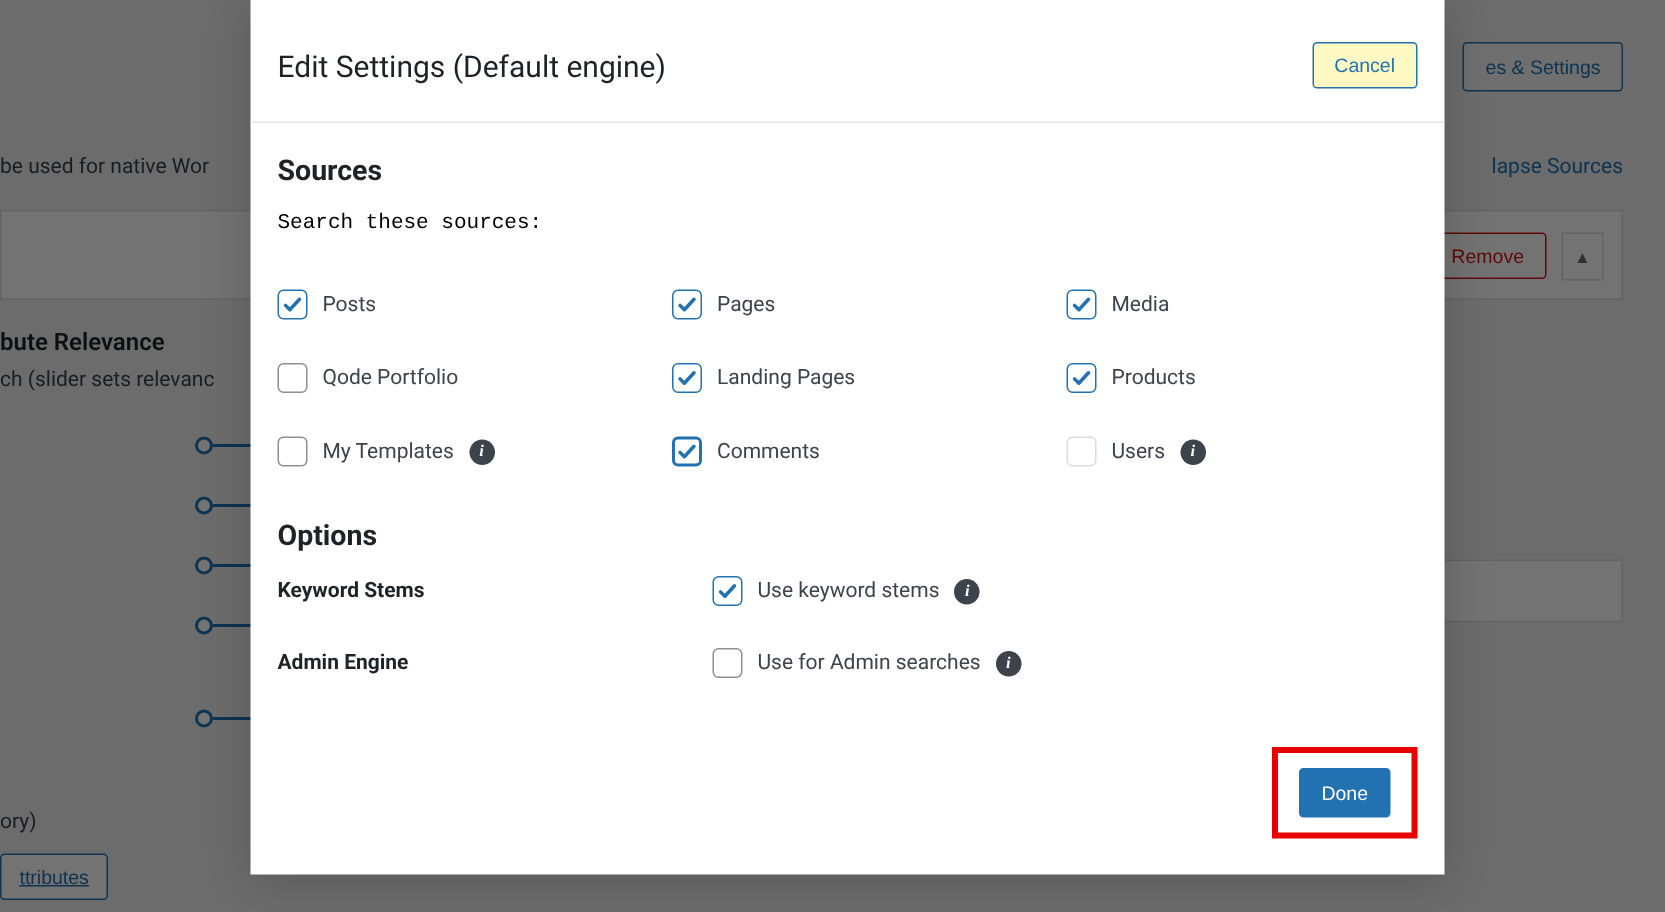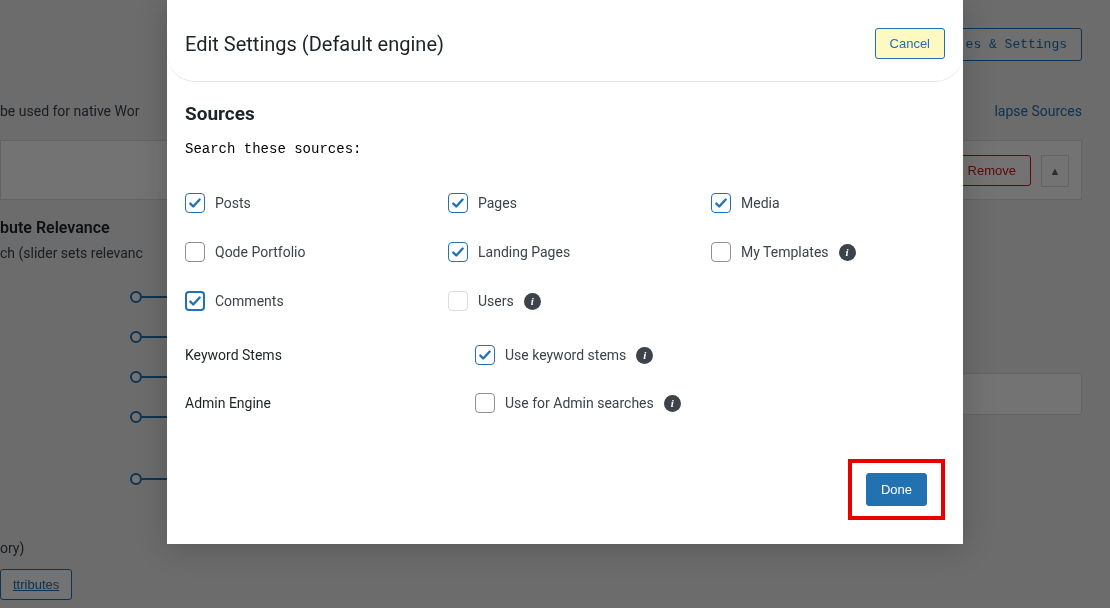--- a/index.html
+++ b/index.html
@@ -26,21 +26,20 @@
     gap:8px;
     align-items:center;
   }
   .bg-btn {
     border: 1px solid #2271b1;
     color: #2271b1;
     background: #f6f7f7;
     padding: 8px 14px;
     border-radius: 3px;
     font-size: 13px;
-    font-family: Liberation Mono, monospace;
   }
   .bg-text {
     position: absolute;
     top: 103px;
     left: 0;
     font-size: 14px;
     color: #3c434a;
   }
   .bg-link {
     position: absolute;
@@ -148,21 +147,20 @@
     background:#fff;
     box-shadow: 0 3px 30px rgba(0,0,0,0.2);
     padding-bottom: 6px;
   }
   .modal-head {
     display:flex;
     align-items:center;
     justify-content: space-between;
     padding: 28px 18px 22px 18px;
     border-bottom:1px solid #e5e5e5;
-    border-radius:28px;
   }
   .modal-title {
     font-size: 20px;
     font-weight: 400;
     color:#1d2327;
   }
   .cancel-btn {
     border:1px solid #2271b1;
     background:#fef9c3;
     color:#2271b1;
@@ -228,21 +226,21 @@
     flex-shrink:0;
   }
   .opt-row {
     display:flex;
     align-items:center;
     margin-bottom: 28px;
   }
   .opt-label {
     width: 290px;
     font-size:14px;
-    font-weight:400;
+    font-weight:700;
     color:#1d2327;
   }
   .opt-ctrl {
     display:flex;align-items:center;gap:10px;
     font-size:14px;color:#3c434a;
   }
   .modal-foot {
     display:flex;justify-content:flex-end;
     padding: 14px 18px 18px;
   }
@@ -347,39 +345,48 @@
         </div>
         <div class="chk-row">
           <div class="chk checked">
             <svg viewBox="0 0 24 24" fill="none" stroke="#2271b1" stroke-width="4" stroke-linecap="round" stroke-linejoin="round">
               <polyline points="4 13 9 18 20 6"></polyline>
             </svg>
           </div>
           <span>Landing Pages</span>
         </div>
         <div class="chk-row">
+          <div class="chk checked">
+            <svg viewBox="0 0 24 24" fill="none" stroke="#2271b1" stroke-width="4" stroke-linecap="round" stroke-linejoin="round">
+              <polyline points="4 13 9 18 20 6"></polyline>
+            </svg>
+          </div>
+          <span>Products</span>
+        </div>
+        <div class="chk-row">
           <div class="chk"></div>
           <span>My Templates</span>
           <div class="info-icon">i</div>
         </div>
         <div class="chk-row">
           <div class="chk checked primary">
             <svg viewBox="0 0 24 24" fill="none" stroke="#2271b1" stroke-width="4" stroke-linecap="round" stroke-linejoin="round">
               <polyline points="4 13 9 18 20 6"></polyline>
             </svg>
           </div>
           <span>Comments</span>
         </div>
         <div class="chk-row">
           <div class="chk disabled"></div>
           <span>Users</span>
           <div class="info-icon">i</div>
         </div>
       </div>
 
+    <div class="sec-h">Options</div>
     <div id="options-rows">
         <div class="opt-row">
           <div class="opt-label">Keyword Stems</div>
           <div class="opt-ctrl">
             <div class="chk checked">
               <svg viewBox="0 0 24 24" fill="none" stroke="#2271b1" stroke-width="4" stroke-linecap="round" stroke-linejoin="round">
                 <polyline points="4 13 9 18 20 6"></polyline>
               </svg>
             </div>
             <span>Use keyword stems</span>

